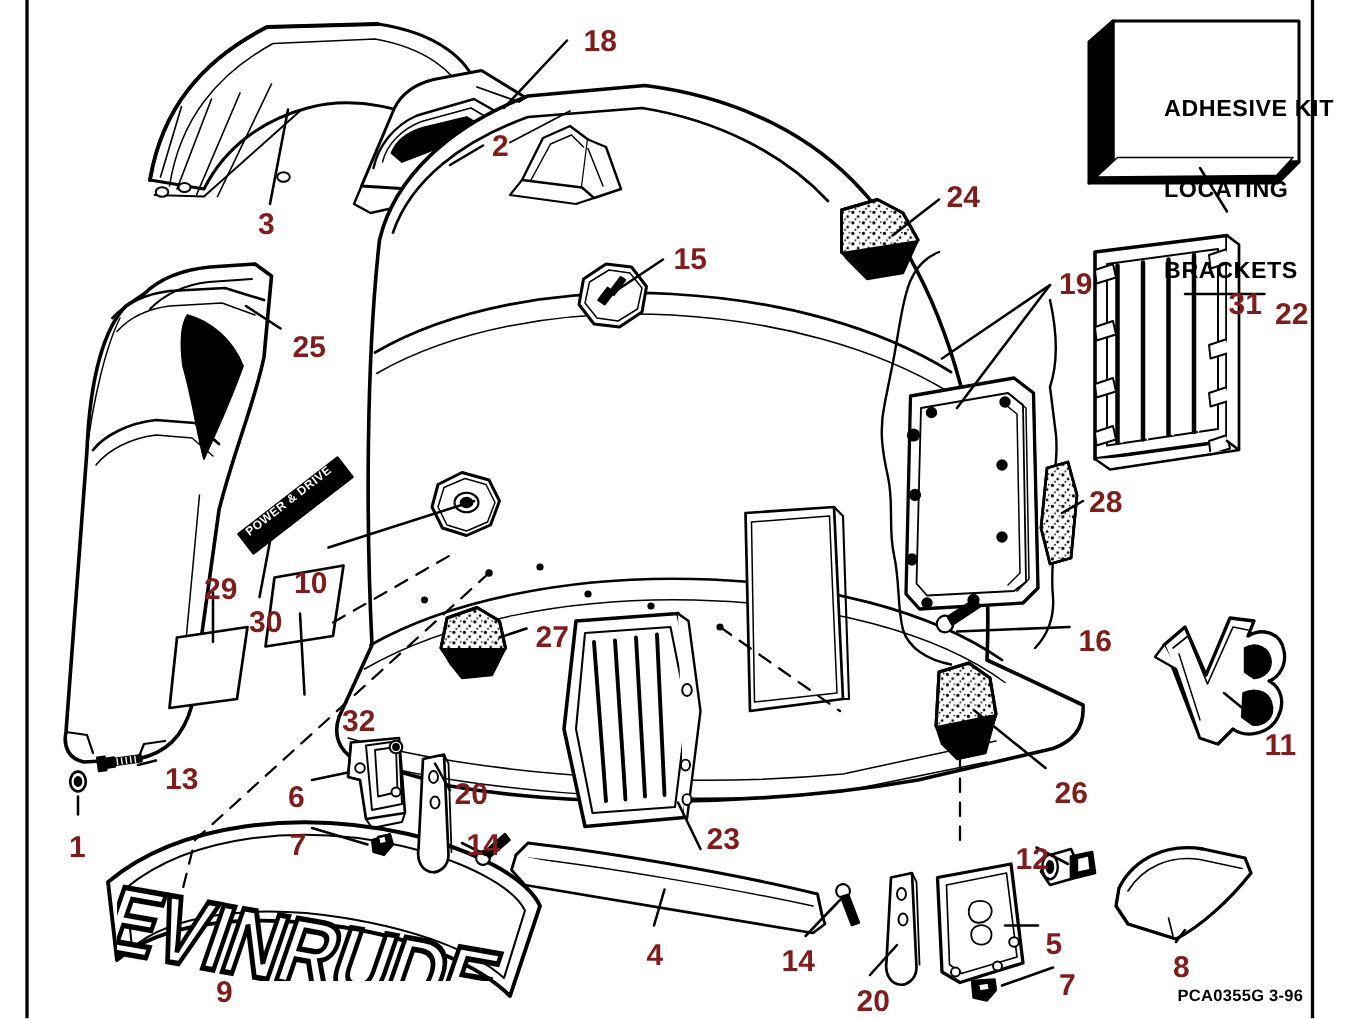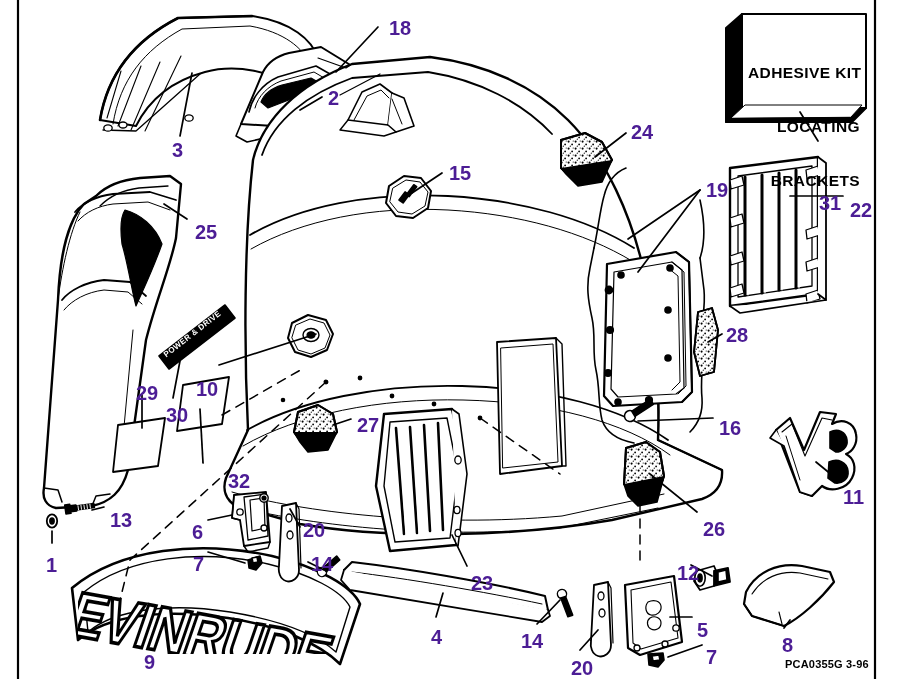--- a/index.html
+++ b/index.html
@@ -19,35 +19,36 @@
     position:absolute;
     left:0; top:0;
     width:900px; height:679px;
   }
   
   .callout{
     position:absolute;
     font-family:"Liberation Sans", sans-serif;
     font-weight:bold;
     font-size:20px;
-    color:#4c1d95;
+    color:#7f1d1d;
     line-height:1;
     white-space:nowrap;
     letter-spacing:0px;
   }
   .kitbox-text{
     position:absolute;
     font-family:"Liberation Sans", sans-serif;
     font-weight:bold;
     font-size:15.5px;
     line-height:18px;
     color:#000;
-    text-align:right;
+    text-align:left;
     white-space:pre;
     letter-spacing:0.4px;
+    margin-left:28px;
   }
   .footer-code{
     position:absolute;
     font-family:"Liberation Sans", sans-serif;
     font-weight:bold;
     font-size:11px;
     color:#000;
     letter-spacing:0.2px;
     white-space:pre;
   }
@@ -477,21 +478,21 @@
       <div class="callout" style="left: 311px; top: 554px;">14</div>
       <div class="callout" style="left: 521px; top: 631px;">14</div>
       <div class="callout" style="left: 449px; top: 163px;">15</div>
       <div class="callout" style="left: 719px; top: 418px;">16</div>
       <div class="callout" style="left: 389px; top: 18px;">18</div>
       <div class="callout" style="left: 706px; top: 180px;">19</div>
       <div class="callout" style="left: 303px; top: 520px;">20</div>
       <div class="callout" style="left: 571px; top: 658px;">20</div>
       <div class="callout" style="left: 166px; top: 405px;">30</div>
       <div class="callout" style="left: 850px; top: 200px;">22</div>
-      <div class="callout" style="left: 471px; top: 573px;">23</div>
+      <div class="callout" style="left: 471px; top: 550px;">23</div>
       <div class="callout" style="left: 631px; top: 122px;">24</div>
       <div class="callout" style="left: 195px; top: 222px;">25</div>
       <div class="callout" style="left: 703px; top: 519px;">26</div>
       <div class="callout" style="left: 357px; top: 415px;">27</div>
       <div class="callout" style="left: 726px; top: 325px;">28</div>
       <div class="callout" style="left: 136px; top: 383px;">29</div>
       <div class="callout" style="left: 819px; top: 149px; margin-top: 44px;">31</div>
       <div class="callout" style="left: 198px; top: 471px; margin-left: 30px;">32</div>
     </div>
 

